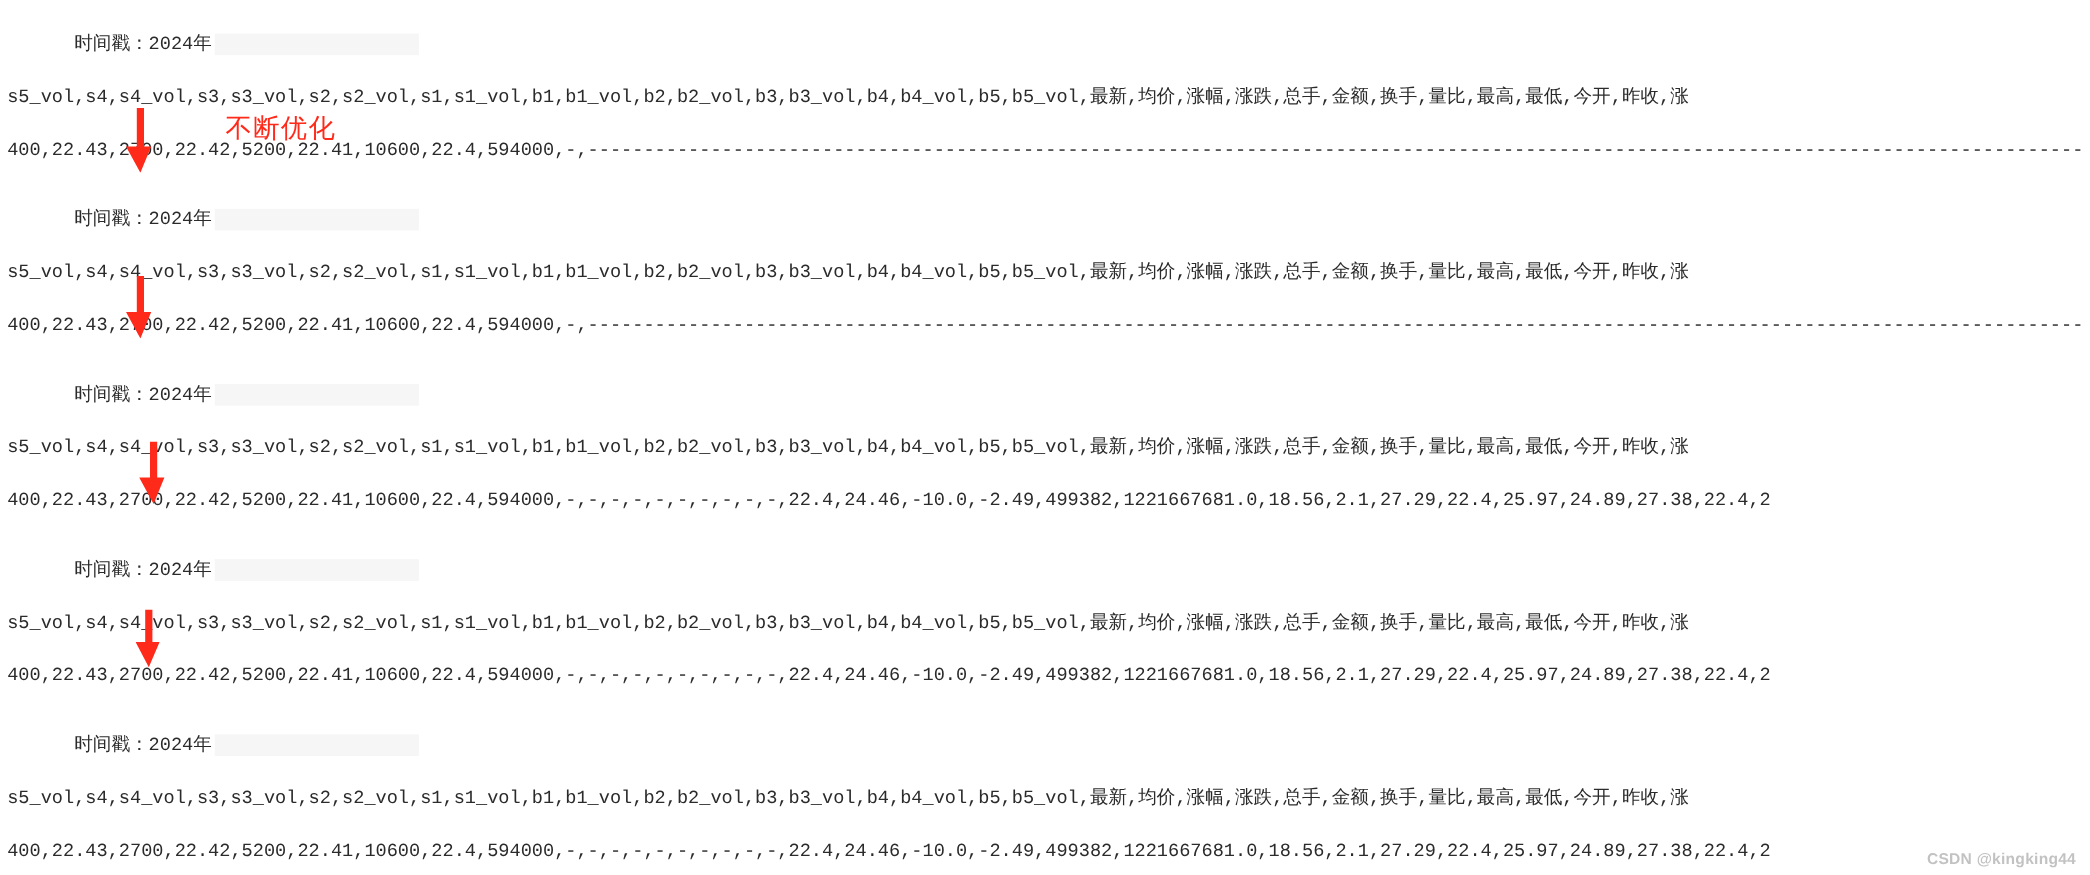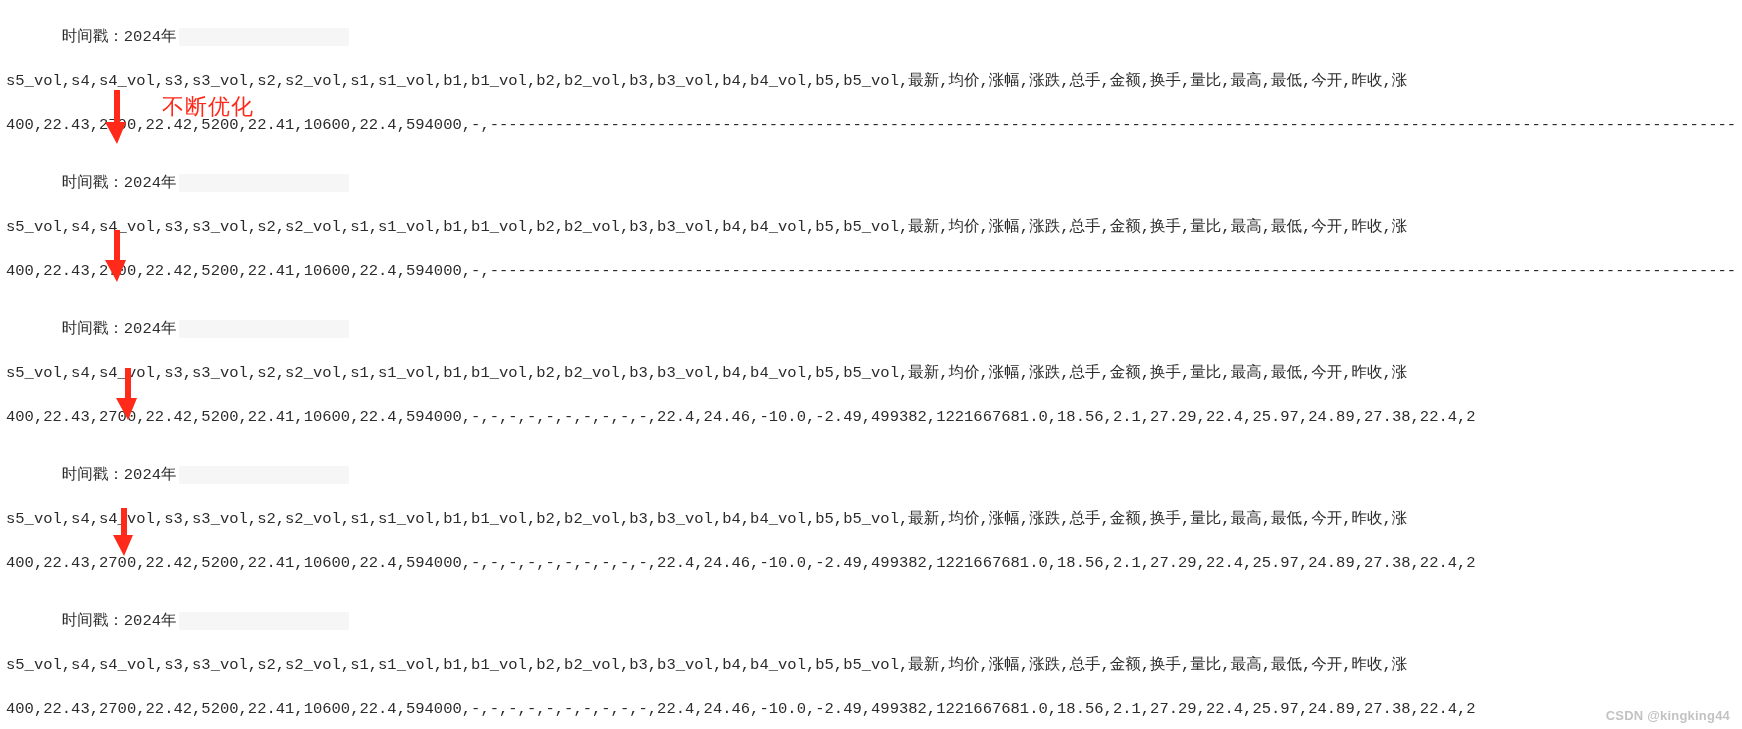--- a/index.html
+++ b/index.html
@@ -110,21 +110,21 @@
 
   <div class="block">
     <div class="ts-row">
       <span>时间戳：2024年</span><span class="mask"></span>
     </div>
     <div class="hdr-row">s5_vol,s4,s4_vol,s3,s3_vol,s2,s2_vol,s1,s1_vol,b1,b1_vol,b2,b2_vol,b3,b3_vol,b4,b4_vol,b5,b5_vol,最新,均价,涨幅,涨跌,总手,金额,换手,量比,最高,最低,今开,昨收,涨</div>
     <div class="gap"></div>
     <div class="data-row">400,22.43,2700,22.42,5200,22.41,10600,22.4,594000,-,-,-,-,-,-,-,-,-,-,22.4,24.46,-10.0,-2.49,499382,1221667681.0,18.56,2.1,27.29,22.4,25.97,24.89,27.38,22.4,2</div>
   </div>
 
-  <div class="annotation" style="left:162px; top:92px;text-align:center;">不断优化</div>
+  <div class="annotation" style="left:188px; top:92px;text-align:center;">不断优化</div>
 
   <div class="arrow" style="left:105px; top:90px;">
     <svg width="24" height="54" viewBox="0 0 24 54">
         <path d="M9 0 h6 v32 h6 L12 54 L0 32 h9 Z" fill="#ff2a1a"></path>
       </svg>
   </div>
   <div class="arrow" style="left:105px; top:230px;">
     <svg width="24" height="52" viewBox="0 0 24 52">
         <path d="M9 0 h6 v30 h6 L12 52 L0 30 h9 Z" fill="#ff2a1a"></path>
       </svg>

